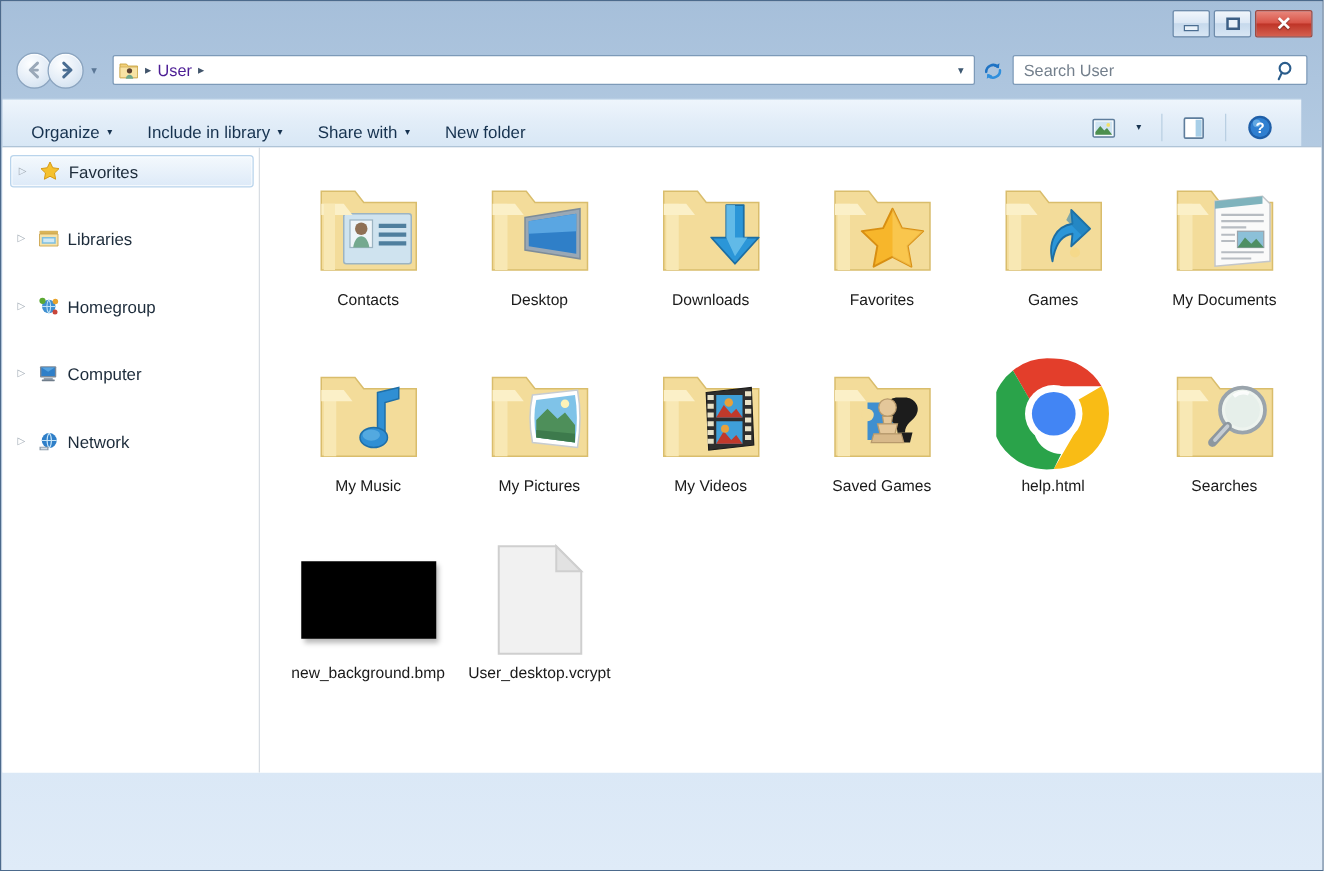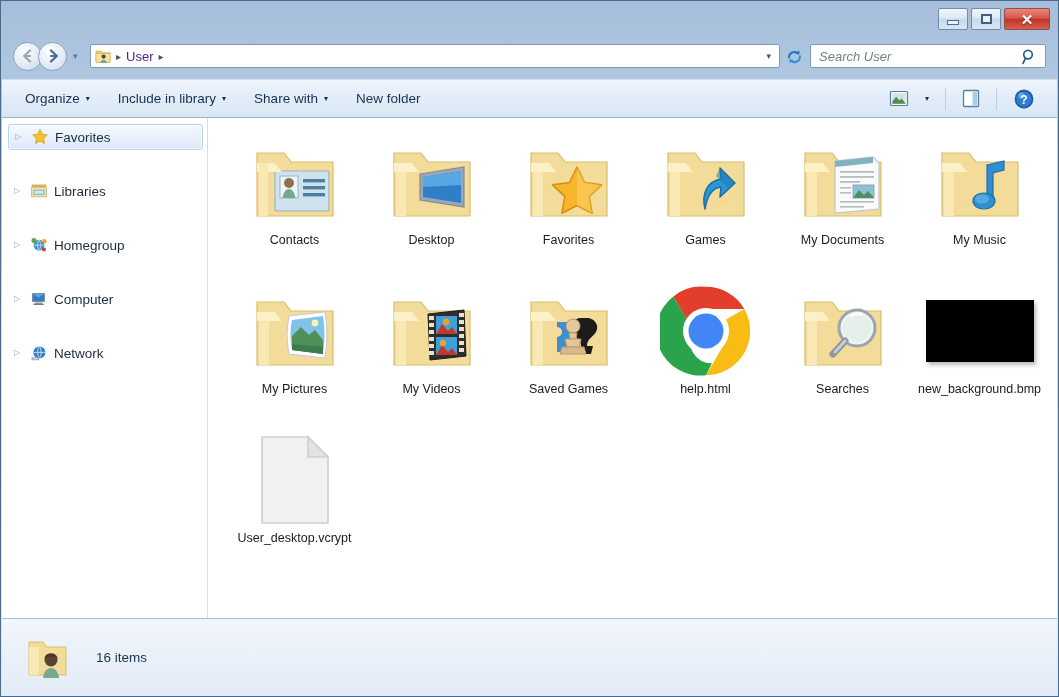--- a/index.html
+++ b/index.html
@@ -88,31 +88,31 @@
   }
   .searchbox {
     width: 236px; height: 24px; margin-left: 4px; margin-right: 12px;
     background: #ffffff;
     border: 1px solid #7d9ab8;
     border-radius: 2px;
     display: flex; align-items: center;
     position: relative;
   }
   .search-ph {
-    font-size: 13px; color: #737f8c; font-style: italic;
+    font-size: 13px; color: #737f8c; 
     margin-left: 8px;
   }
   .search-ico { position: absolute; right: 7px; top: 3px; }
 
   
   .toolbar {
-    position: absolute; top: 78px; left: 1px; right: 1px; height: 38px;
+    position: absolute; top: 78px; left: 1px; right: 17px; height: 38px;
     background: linear-gradient(180deg, #eef5fc 0%, #e2edf8 48%, #d8e7f5 100%);
     border-top: 1px solid #cfe0ef;
-    display: flex; align-items: center;
+    display: flex; align-items: flex-end;
   }
   .tb-item {
     font-size: 13.5px; color: #16324f;
     padding: 4px 11px; margin-left: 6px;
     display: flex; align-items: center; gap: 6px;
     cursor: pointer; border-radius: 2px;
   }
   .tb-item:first-child { margin-left: 12px; }
   .tb-caret { font-size: 8px; color: #16324f; line-height: 1; }
   .tb-right {
@@ -396,20 +396,32 @@
               <path d="M36 37 L80 30 L80 70 L36 63 Z" fill="#9aa8b5" stroke="#7d8c99" stroke-width="1.2"></path>
               <path d="M39 40 L77 34 L77 66 L39 60 Z" fill="#2f7fc8"></path>
               <path d="M39 40 L77 34 L77 48 L39 50 Z" fill="#5aa6e2"></path>
               <rect x="12" y="26" width="10" height="53" fill="#f8e8b4"></rect>
               <path d="M10 26h18l7 9h-25z" fill="#fbf0c8"></path>
             </svg>
           </div>
           <div class="tile-label">Desktop</div>
         </div>
 
+        <div class="tile">
+          <div class="tile-ico">
+            <svg width="96" height="90" viewBox="0 0 96 90">
+              <path d="M10 16h27l7 9h42v54H10z" fill="#f3dc9a" stroke="#d9bd6c" stroke-width="1.2"></path>
+              <rect x="12" y="26" width="10" height="53" fill="#f8e8b4"></rect>
+              <path d="M10 26h18l7 9h-25z" fill="#fbf0c8"></path>
+              <path d="M60 27h14v26h12L67 74 48 53h12z" fill="#2b96d8" stroke="#1d6ea3" stroke-width="1.4" stroke-linejoin="round"></path>
+              <path d="M60 27h7v26h10L67 68 60 53z" fill="#6fc3ec" opacity=".8"></path>
+            </svg>
+          </div>
+          <div class="tile-label">Downloads</div>
+        </div>
 
         <div class="tile">
           <div class="tile-ico">
             <svg width="96" height="90" viewBox="0 0 96 90">
               <path d="M10 16h27l7 9h42v54H10z" fill="#f3dc9a" stroke="#d9bd6c" stroke-width="1.2"></path>
               <rect x="12" y="26" width="10" height="53" fill="#f8e8b4"></rect>
               <path d="M10 26h18l7 9h-25z" fill="#fbf0c8"></path>
               <path d="M56 30l7.5 15.5 17 2.4-12.4 11.8 3 16.6L56 68.5 40.9 76.3l3-16.6L31.5 47.9l17-2.4z" fill="#f7b62b" stroke="#d88f12" stroke-width="1.6" stroke-linejoin="round"></path>
               <path d="M56 30l7.5 15.5 17 2.4-12.4 11.8 3 16.6L56 68.5z" fill="#fbd36a" opacity=".55"></path>
             </svg>
@@ -585,24 +597,14 @@
           </div>
           <div class="tile-label">User_desktop.vcrypt</div>
         </div>
 
 
 
       </div>
     </div>
   </div>
 
-  <div class="statusbar">
-    <svg class="status-ico" viewBox="0 0 46 46">
-      <path d="M5 8h14l4 5h19v28H5z" fill="#f3dc9a" stroke="#d9bd6c" stroke-width="1"></path>
-      <path d="M5 13h10v28H5z" fill="#f8e8b4"></path>
-      <circle cx="27" cy="26" r="6.5" fill="#5b4233"></circle>
-      <path d="M19 44c.8-6.5 4-10 8-10s7.2 3.5 8 10z" fill="#74a98f"></path>
-      <path d="M27 19.5c4 0 6.5 2 6.5 5.5 0-1-2-2.5-6.5-2.5s-6.5 1.5-6.5 2.5c0-3.5 2.5-5.5 6.5-5.5z" fill="#4a3528"></path>
-    </svg>
-    <span class="status-text">16 items</span>
-  </div>
 
 </div>
 
 </body></html>

